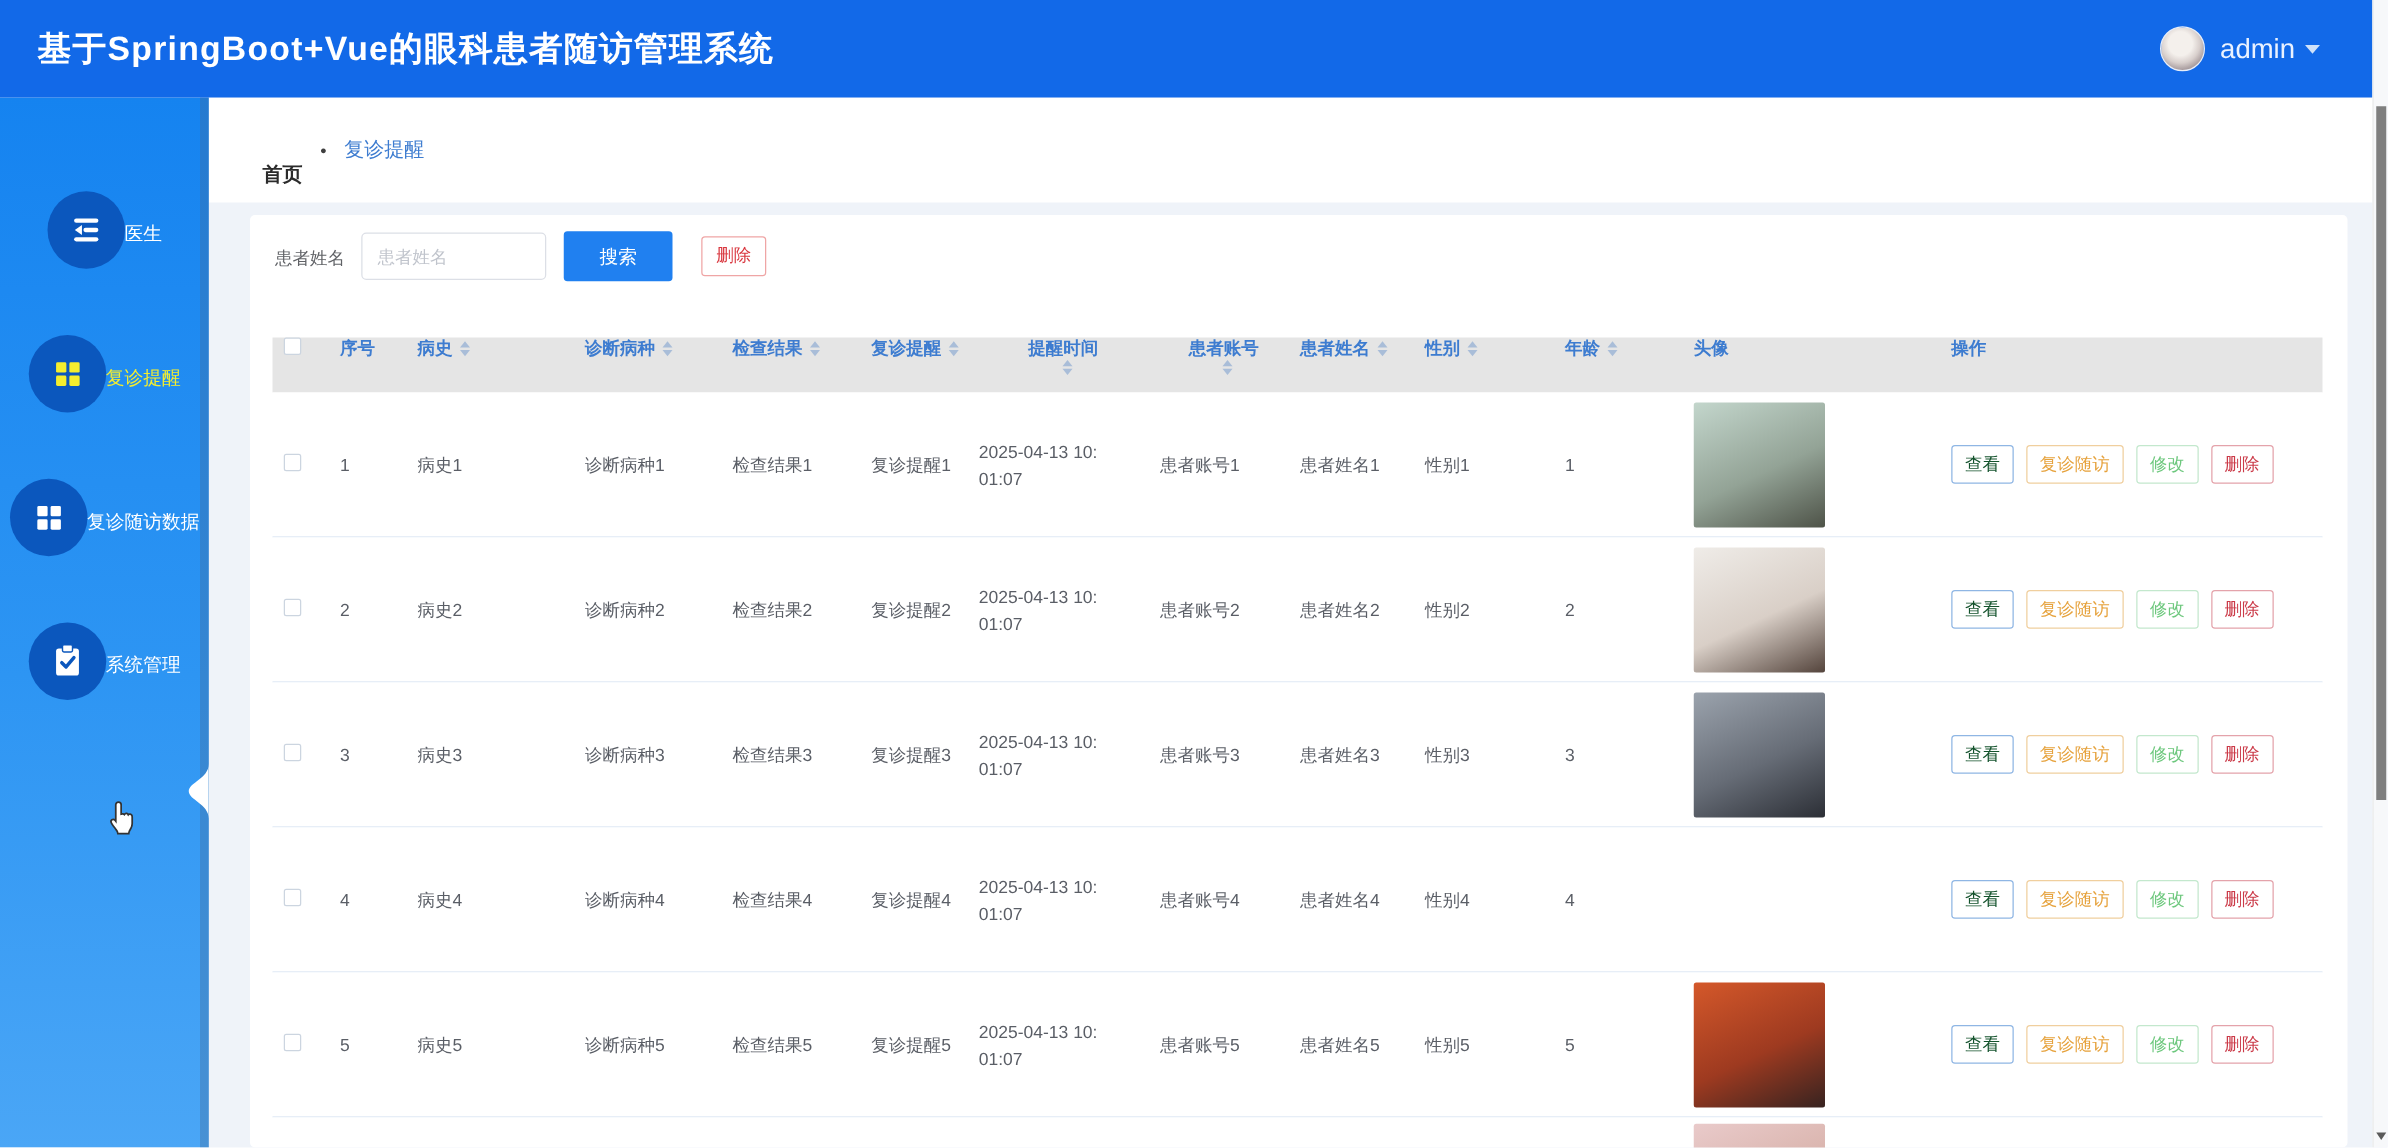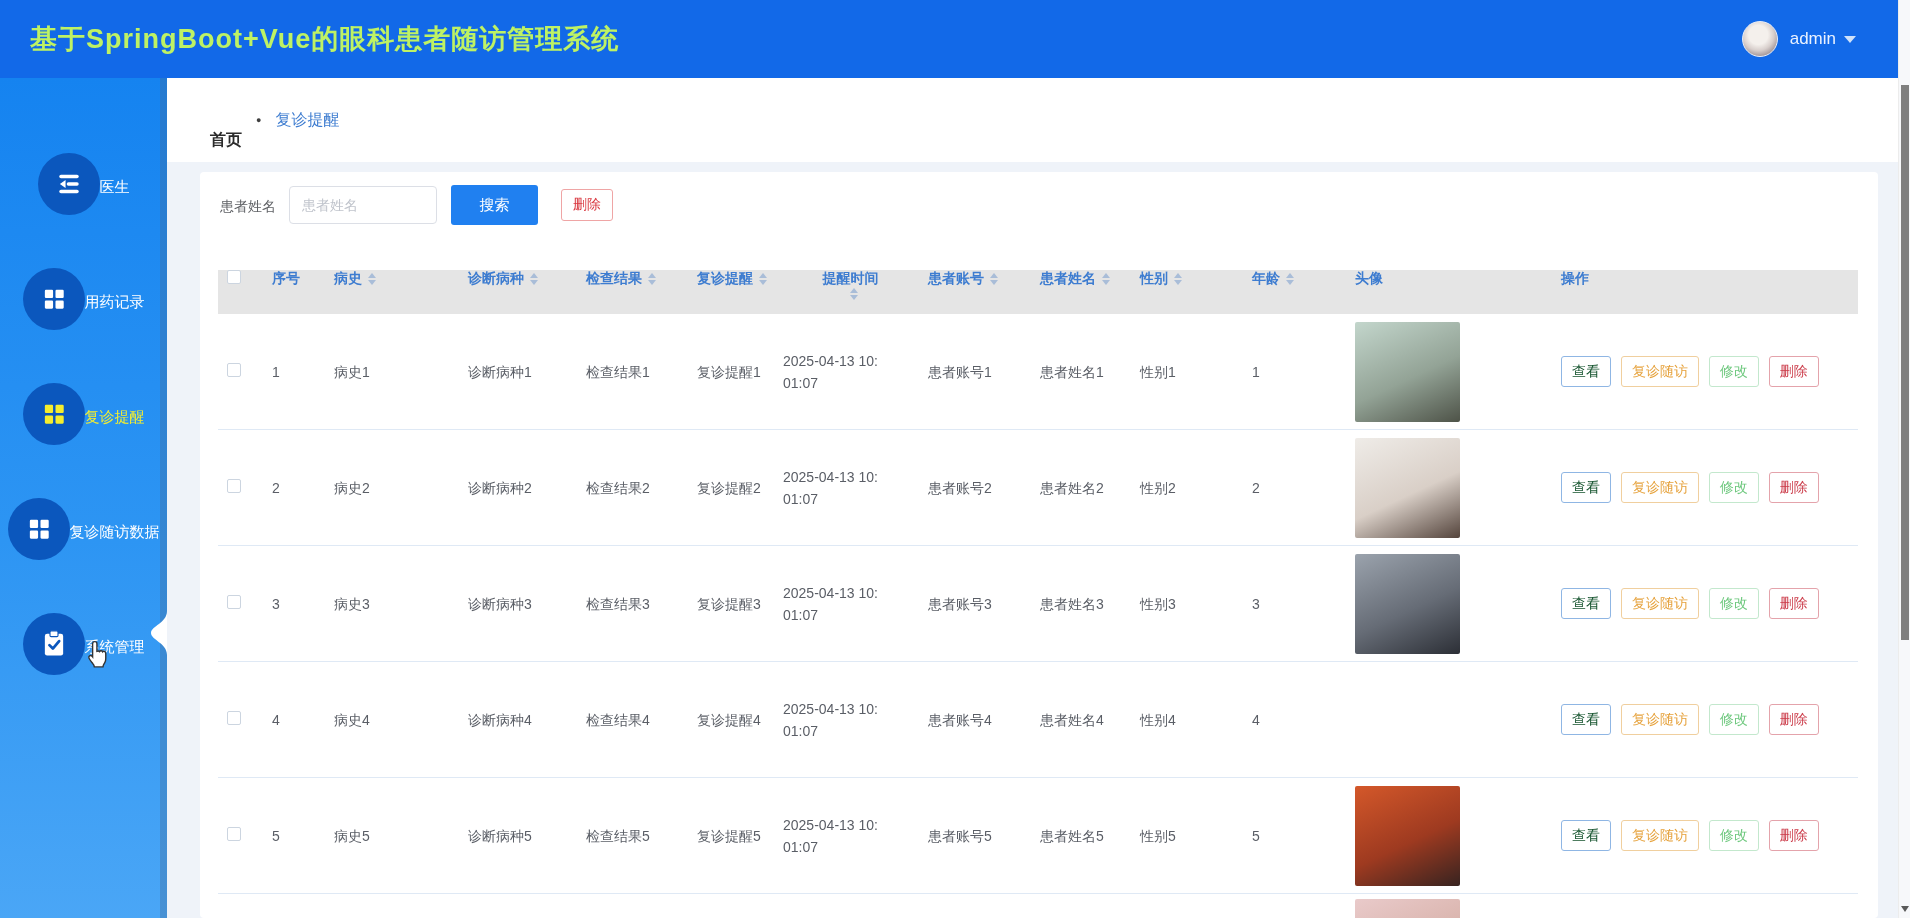--- a/index.html
+++ b/index.html
@@ -1,24 +1,24 @@
 <!DOCTYPE html>
 <html><head>
 <meta charset="utf-8">
 <style>
   * { margin:0; padding:0; box-sizing:border-box; }
   html,body { width:1910px; height:918px; overflow:hidden; }
   body { font-family:"Liberation Sans","DejaVu Sans",sans-serif; background:#eff3f9; position:relative; color:#5a5e66; }
 
   
   .header { position:absolute; left:0; top:0; width:1898px; height:78px; background:#1269e8; display:flex; align-items:center; z-index:30; }
-  .header-title { color:#bef264; font-size:27px; font-weight:bold; margin-left:30px; letter-spacing:1px; }
+  .header-title { color:#ffffff; font-size:27px; font-weight:bold; margin-left:30px; letter-spacing:1px; }
   .user-box { margin-left:auto; margin-right:42px; display:flex; align-items:center; cursor:pointer; }
   .user-avatar { width:36px; height:36px; border-radius:50%; background:radial-gradient(circle at 45% 38%, #f4f0ec 0 34%, #d8cfcc 55%, #9a8d90 80%, #6e6268); border:1px solid #e8eef8; }
-  .user-name { color:#eaf2ff; font-size:17px; margin-left:12px; }
+  .user-name { color:#eaf2ff; font-size:22px; margin-left:12px; }
   .user-caret { width:0; height:0; border-left:6px solid transparent; border-right:6px solid transparent; border-top:7px solid #cfe2fa; margin-left:8px; }
 
   
   .sidebar { position:absolute; left:0; top:78px; width:167px; height:840px; background:linear-gradient(180deg,#1583f0 0%,#2d95f3 55%,#4aa6f6 100%); z-index:20; }
   .side-scroll { position:absolute; right:0; top:0; width:7px; height:100%; background:rgba(70,105,150,0.35); }
   .side-menu { padding-top:48px; }
   .side-item { height:115px; display:flex; flex-direction:row; align-items:center; justify-content:center; cursor:pointer; position:relative; }
   .side-icon-circle { width:62px; height:62px; border-radius:50%; background:#0b57bd; display:flex; align-items:center; justify-content:center; }
   .side-icon { color:#fff; display:flex; }
   .side-icon svg { width:32px; height:32px; }
@@ -47,21 +47,21 @@
   .btn-search { position:absolute; left:251px; top:13px; width:87px; height:40px; background:#2080f0; color:#ffffff; border:none; border-radius:3px; font-size:15px; cursor:pointer; font-family:inherit; }
   .btn-del-top { position:absolute; left:361px; top:17px; width:52px; height:32px; background:#fff; color:#d9363e; border:1px solid #efa5a5; border-radius:3px; font-size:14px; cursor:pointer; font-family:inherit; }
 
   
   .table { position:absolute; left:18px; top:98px; width:1640px; }
   .thead { display:flex; align-items:flex-start; height:44px; background:#e5e5e5; }
   .th { display:flex; align-items:center; padding-left:10px; font-size:14px; font-weight:bold; color:#3d7cd0; }
   .tr { display:flex; align-items:center; height:116px; border-bottom:1px solid #dfe9f5; background:#fff; }
   .td { padding-left:10px; font-size:14px; color:#5a5e66; line-height:22px; }
   .c0{width:44px;} .c1{width:62px;} .c2{width:134px;} .c3{width:118px;} .c4{width:111px;}
-  .c5{width:86px;} .c6{width:145px;flex-direction:column;} .c7{width:112px;} .c8{width:100px;} .c9{width:112px;}
+  .c5{width:86px;} .c6{width:145px;flex-direction:column;} .c7{width:112px;flex-direction:column;} .c8{width:100px;} .c9{width:112px;}
   .c10{width:103px;} .c11{width:206px;} .c12{width:307px;}
   .c0 { padding-left:9px; }
   .checkbox { width:14px; height:14px; border:1px solid #ccd5e0; background:#fff; border-radius:2px; display:inline-block; cursor:pointer; }
   .sort { display:inline-flex; flex-direction:column; margin-left:6px; cursor:pointer; }
   .sort::before { content:""; width:0; height:0; border-left:4px solid transparent; border-right:4px solid transparent; border-bottom:5px solid #a9bdd8; margin-bottom:2px; }
   .sort::after { content:""; width:0; height:0; border-left:4px solid transparent; border-right:4px solid transparent; border-top:5px solid #a9bdd8; }
   .avatar { width:105px; height:100px; border-radius:2px; }
   .btn { height:31px; padding:0 10px; background:#fff; border:1px solid; border-radius:3px; font-size:14px; margin-right:6px; cursor:pointer; font-family:inherit; }
   .btn.view { color:#14532d; border-color:#8fb6e4; }
   .btn.followup { color:#e6a23c; border-color:#f0cf9e; }
@@ -95,33 +95,20 @@
               <path d="M7 20.5h14"></path>
               <path d="M11 10.5l-5 3.5 5 3.5z" fill="currentColor" stroke="none"></path>
             </svg>
           </span>
     </div>
     <div class="side-label">医生</div>
   </div>
 
 
 
-  <div class="side-item">
-    <div class="side-icon-circle">
-      <span class="side-icon">
-            <svg viewBox="0 0 28 28" fill="currentColor">
-              <rect x="6" y="6" width="7.2" height="7.2" rx="1"></rect>
-              <rect x="15.3" y="6" width="7.2" height="7.2" rx="1"></rect>
-              <rect x="6" y="15.3" width="7.2" height="7.2" rx="1"></rect>
-              <rect x="15.3" y="15.3" width="7.2" height="7.2" rx="1"></rect>
-            </svg>
-          </span>
-    </div>
-    <div class="side-label">用药记录</div>
-  </div>
 
   <div class="side-item active">
     <div class="side-icon-circle">
       <span class="side-icon">
             <svg viewBox="0 0 28 28" fill="currentColor">
               <rect x="6" y="6" width="7.2" height="7.2" rx="1"></rect>
               <rect x="15.3" y="6" width="7.2" height="7.2" rx="1"></rect>
               <rect x="6" y="15.3" width="7.2" height="7.2" rx="1"></rect>
               <rect x="15.3" y="15.3" width="7.2" height="7.2" rx="1"></rect>
             </svg>

